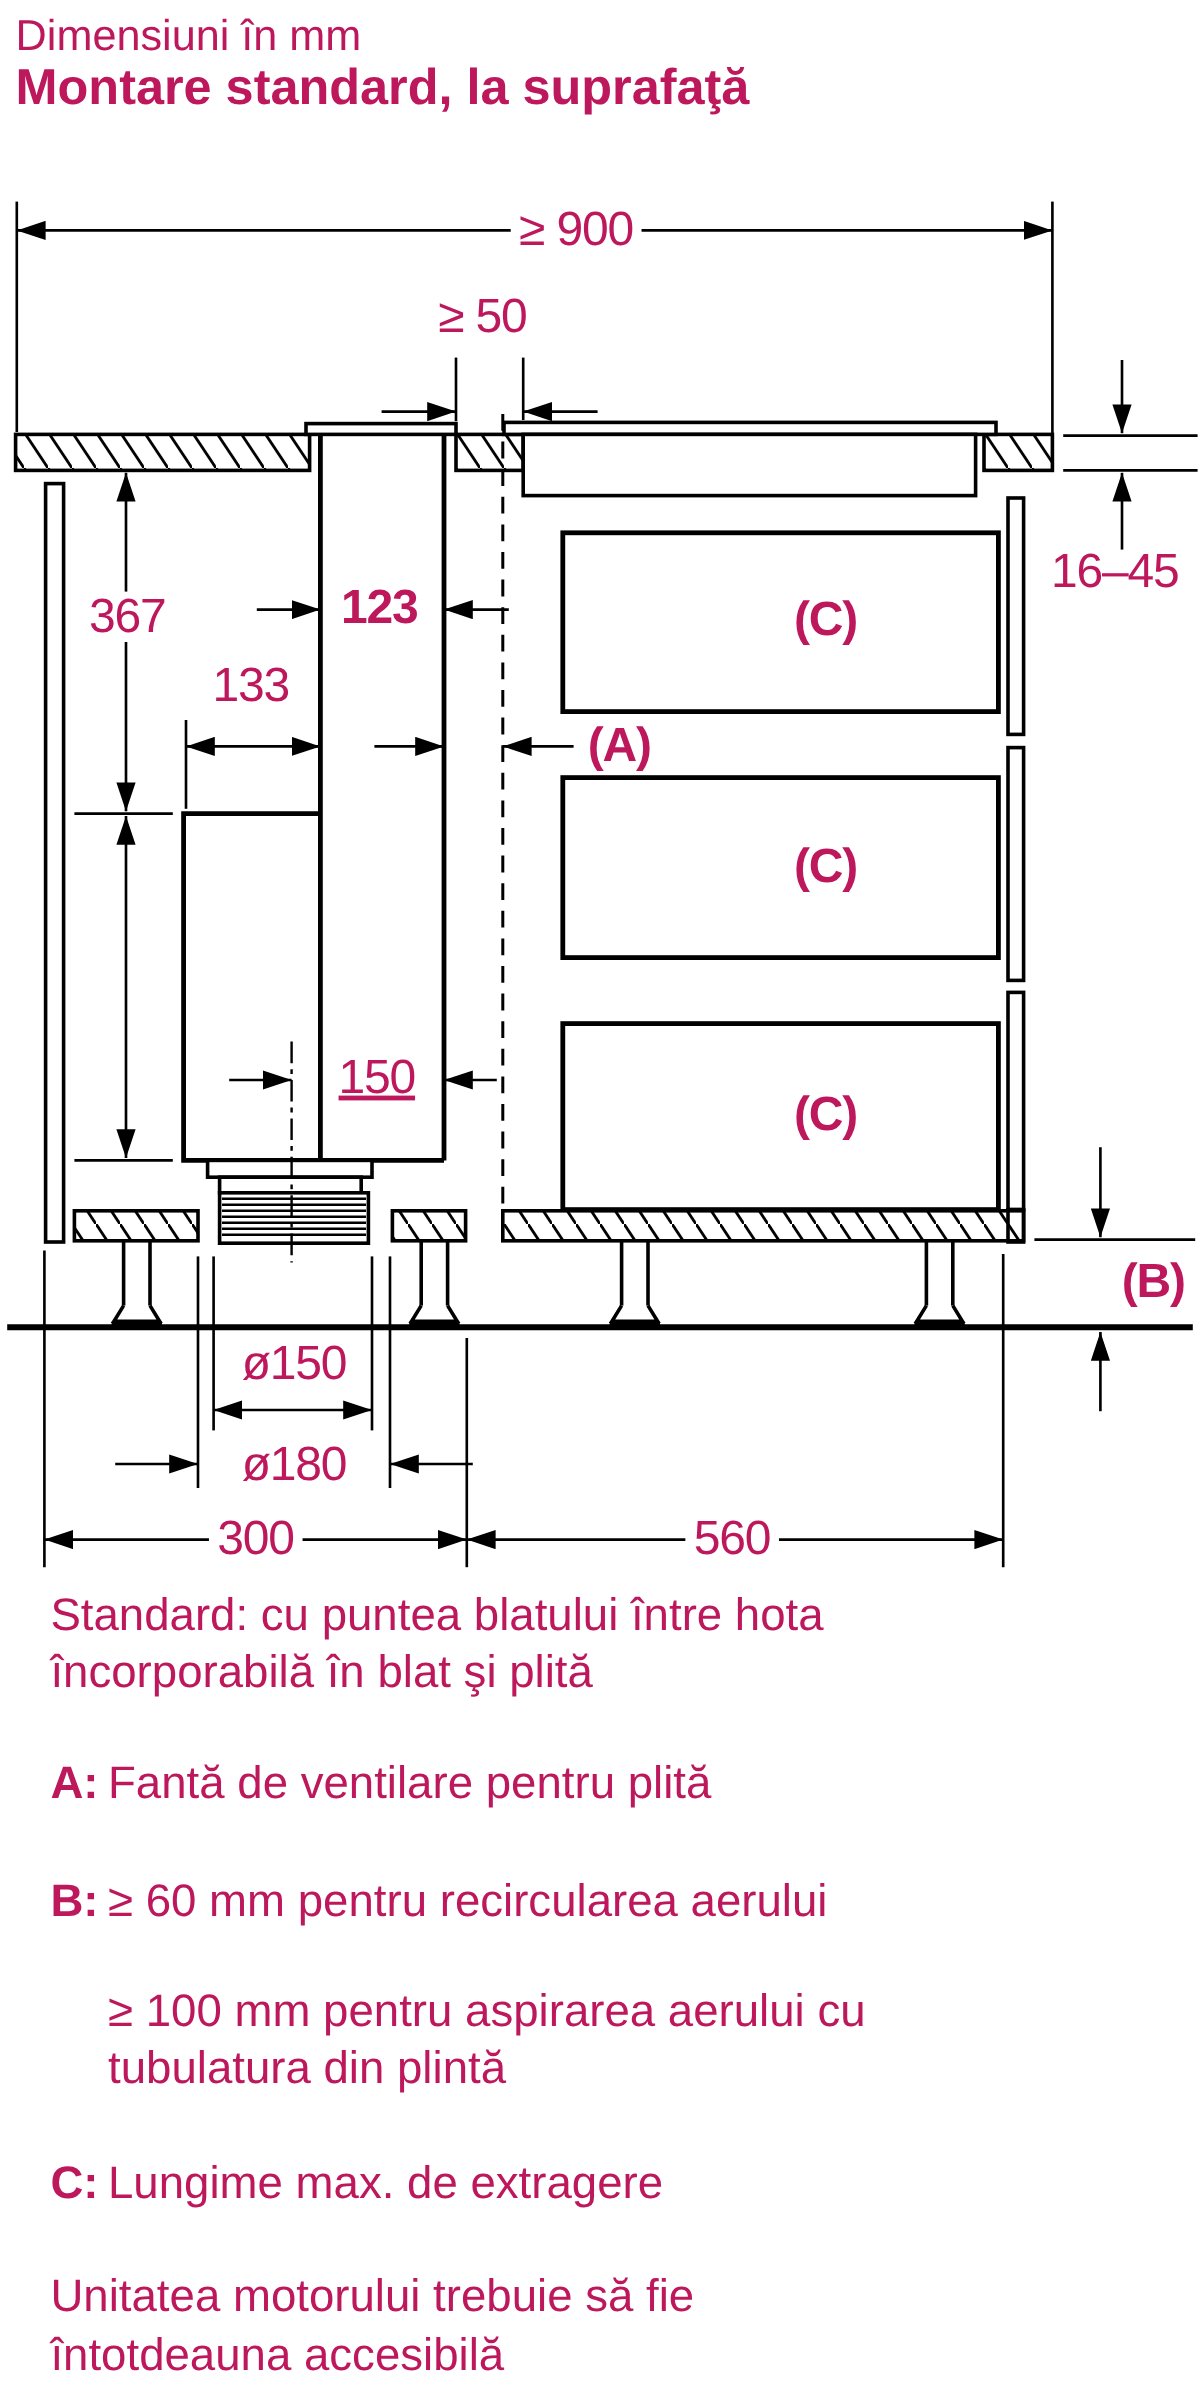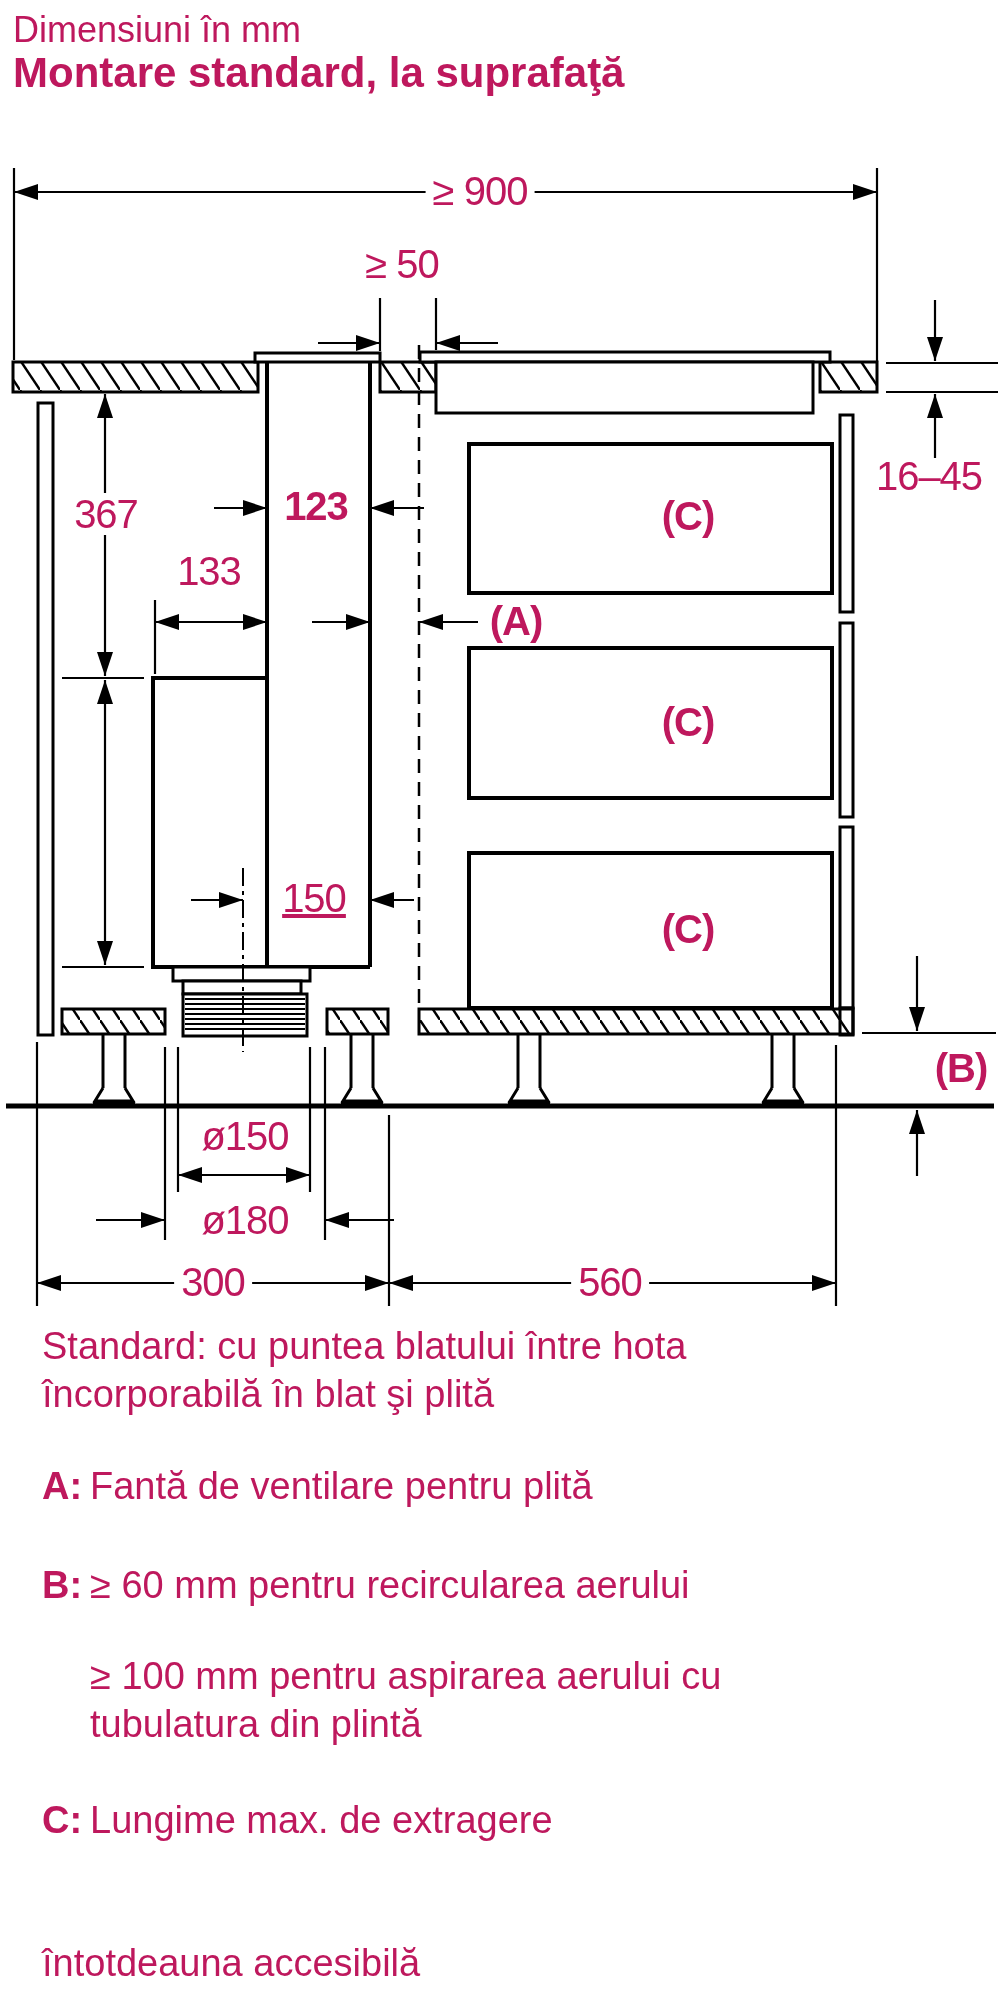--- a/index.html
+++ b/index.html
@@ -202,15 +202,16 @@
 
   <div class="note" style="top:1462px;"><span class="lbl">A:</span><span>Fantă de ventilare pentru plită</span></div>
 
   <div class="note" style="top:1561px;"><span class="lbl">B:</span><span>≥ 60 mm pentru recircularea aerului</span></div>
 
   <div class="note cont" style="top:1652px;">≥ 100 mm pentru aspirarea aerului cu</div>
   <div class="note cont" style="top:1700px;">tubulatura din plintă</div>
 
   <div class="note" style="top:1796px;"><span class="lbl">C:</span><span>Lungime max. de extragere</span></div>
 
+  <div class="note" style="top:1890px;">Unitatea motorului trebuie să fie</div>
   <div class="note" style="top:1939px;">întotdeauna accesibilă</div>
 
 </div>
 
 </body></html>

